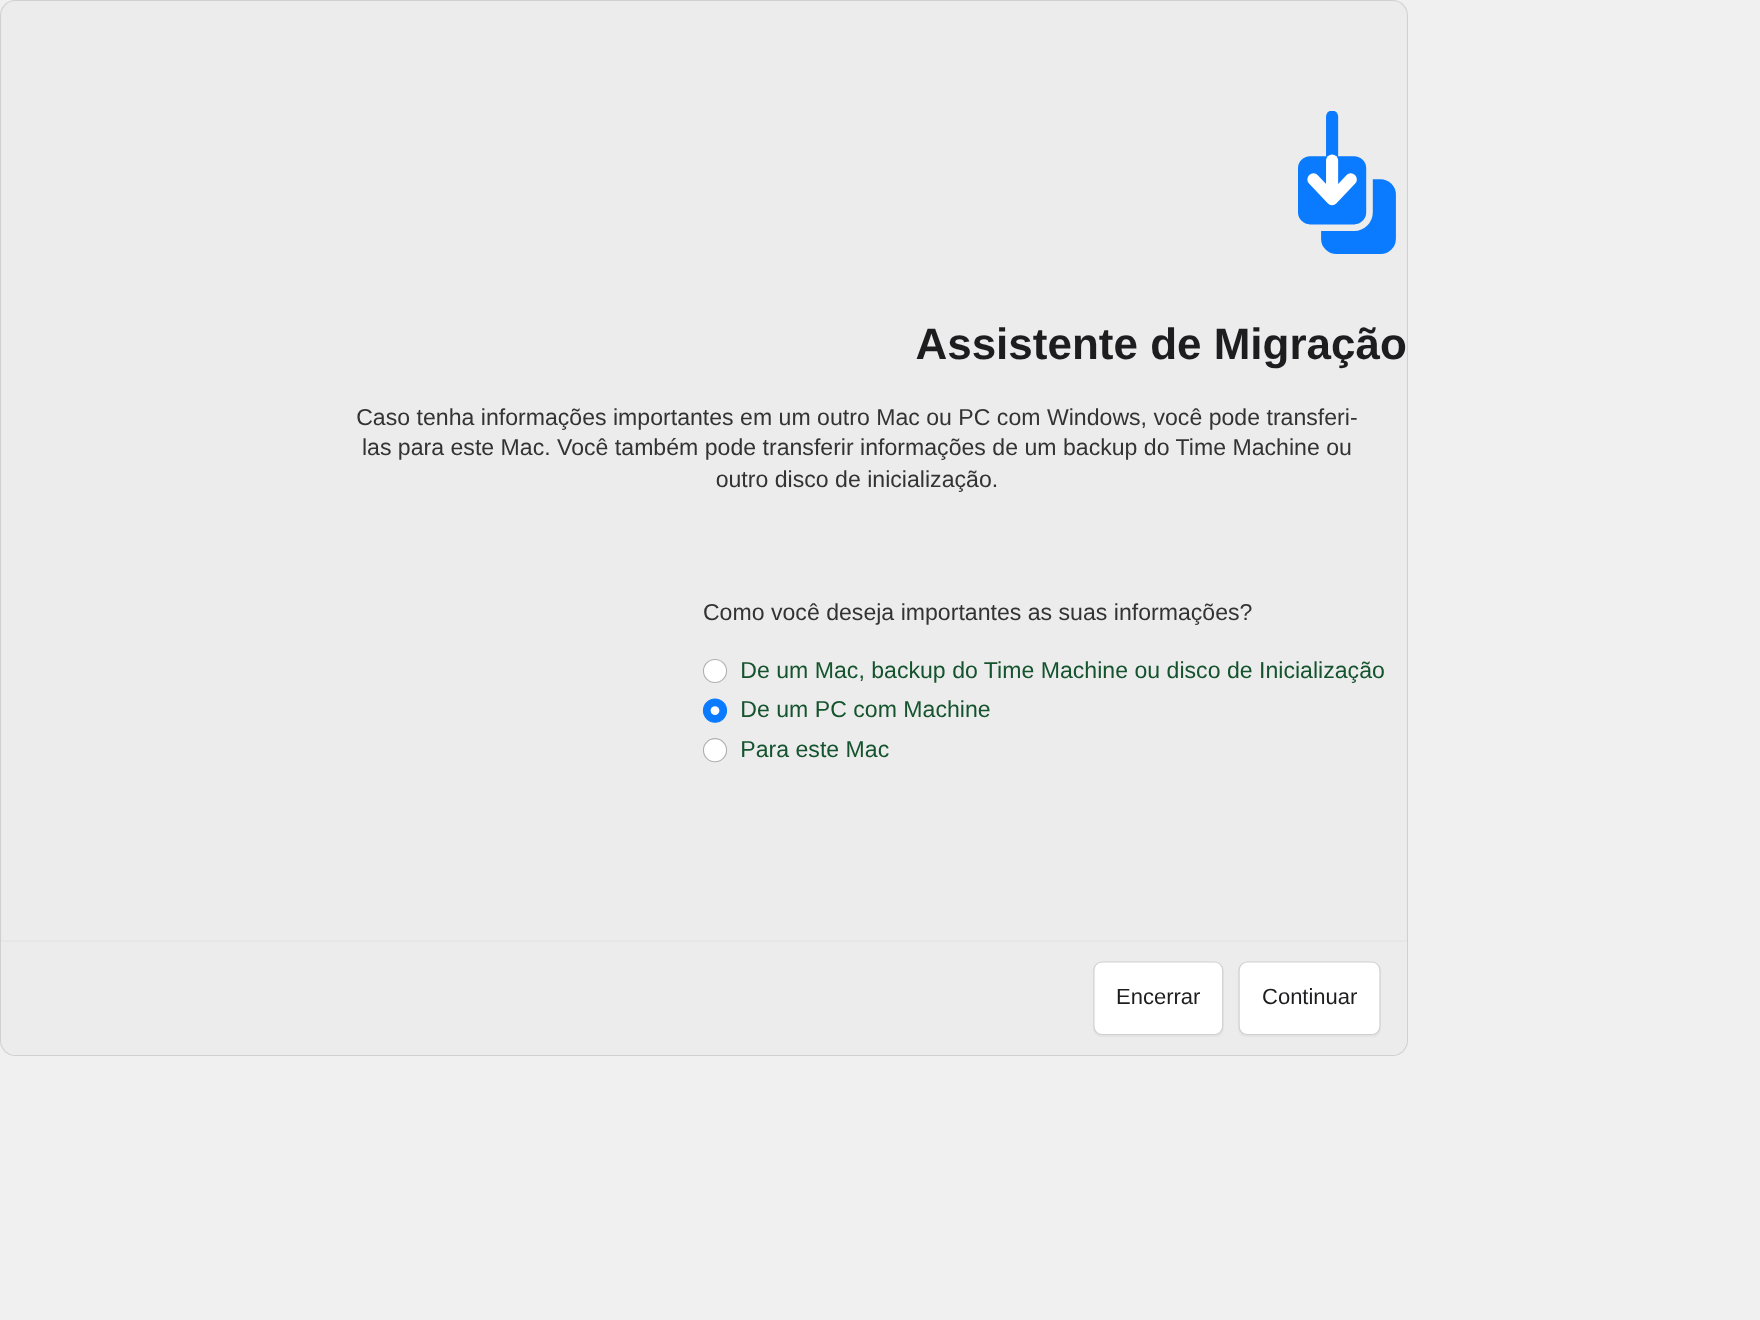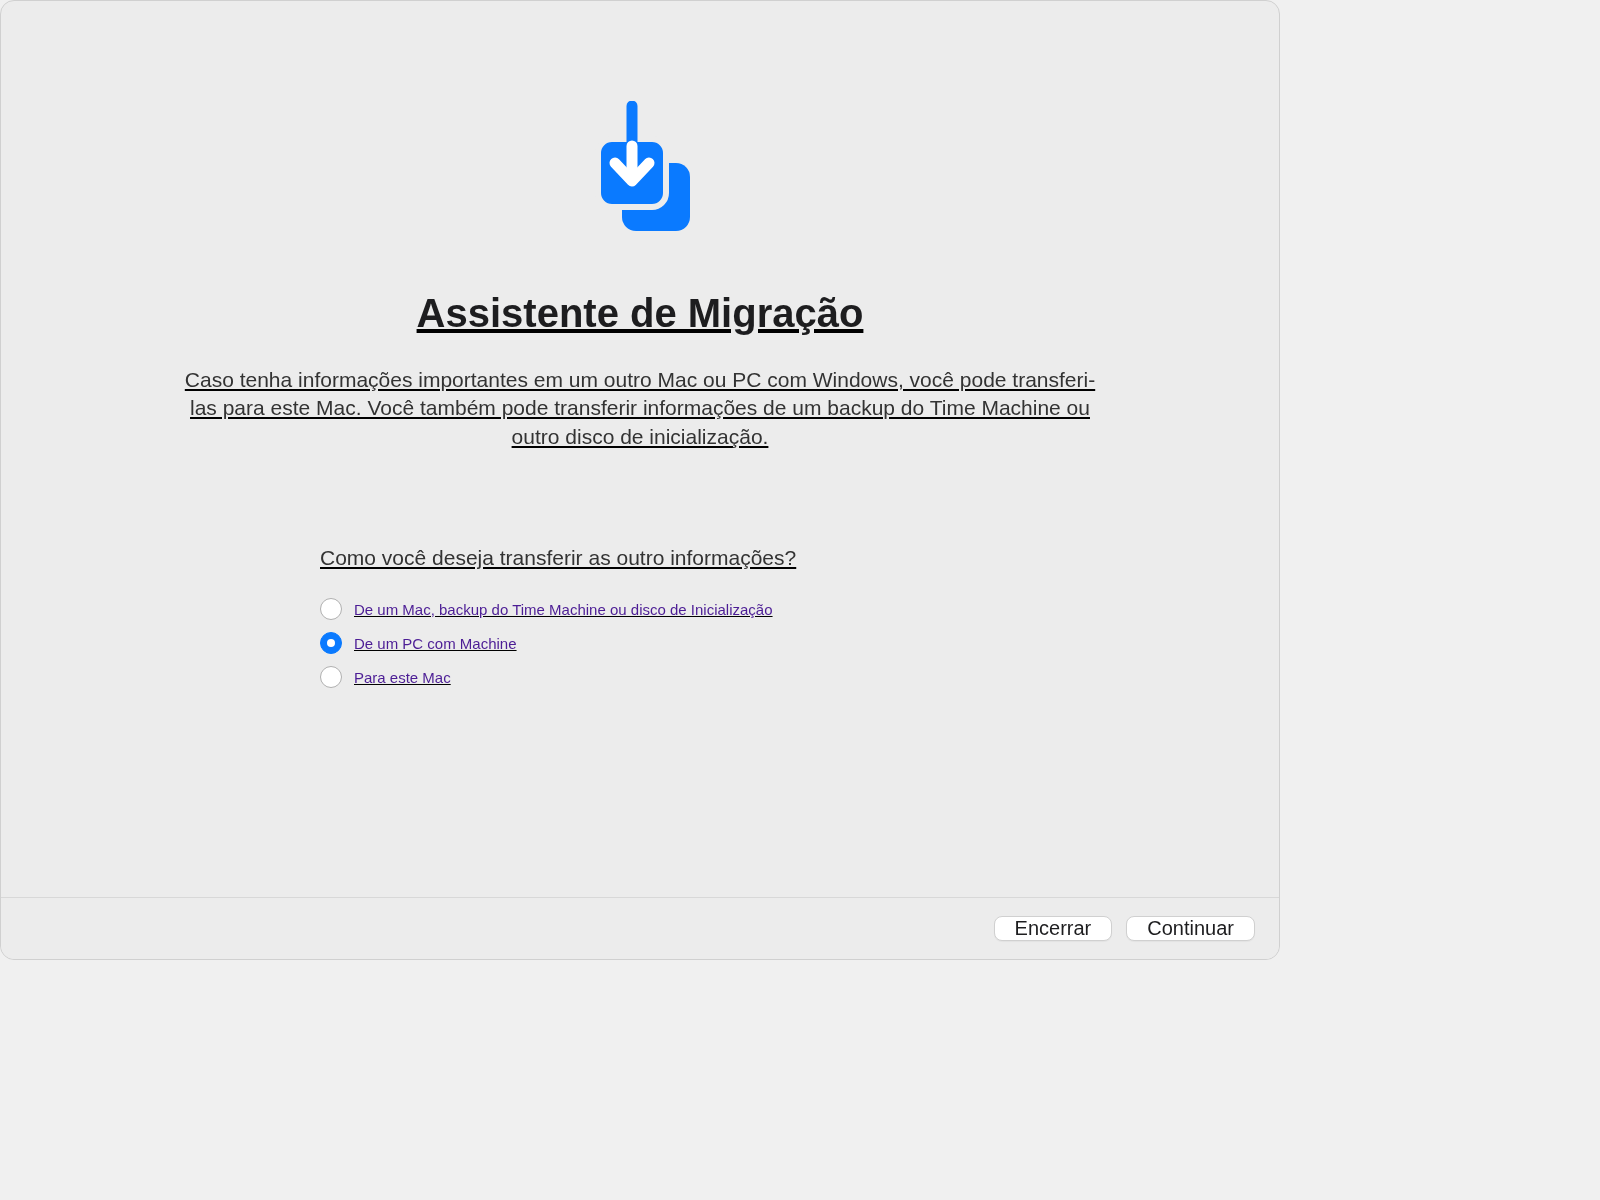--- a/index.html
+++ b/index.html
@@ -23,23 +23,22 @@
       border-radius: 14px;
       border: 1px solid #d0d0d0;
       display: flex;
       flex-direction: column;
       position: relative;
     }
     .content {
       flex: 1;
       display: flex;
       flex-direction: column;
-      align-items: center;
+      align-items: flex-end;
       padding-top: 100px;
-      text-decoration: underline;
     }
     .icon-area {
       margin-bottom: 30px;
       display: flex;
       justify-content: center;
     }
     .title {
       font-size: 40px;
       font-weight: 700;
       color: #1d1d1f;
@@ -92,38 +91,38 @@
       position: absolute;
       top: 50%;
       left: 50%;
       width: 8px;
       height: 8px;
       background: #fff;
       border-radius: 50%;
       transform: translate(-50%, -50%);
     }
     .option-label {
-      font-size: 15px;
-      color: #4c1d95;
+      font-size: 21px;
+      color: #14532d;
     }
     .footer {
       border-top: 1px solid #d8d8d8;
       padding: 18px 24px;
       display: flex;
       justify-content: flex-end;
       gap: 14px;
       background: #ececec;
       border-bottom-left-radius: 14px;
       border-bottom-right-radius: 14px;
     }
     .btn {
       background: #fff;
       border: 1px solid #d0d0d0;
       border-radius: 8px;
-      padding: 0 20px;
+      padding: 21px 20px;
       font-size: 20px;
       color: #1d1d1f;
       cursor: pointer;
       box-shadow: 0 1px 1px rgba(0,0,0,0.04);
     }
   </style>
 </head>
 <body>
 
 <div class="window">
@@ -140,21 +139,21 @@
         <line x1="52" y1="45" x2="52" y2="78" stroke="#ffffff" stroke-width="11" stroke-linecap="round"></line>
 
         <polyline points="35,62 52,80 69,62" fill="none" stroke="#ffffff" stroke-width="11" stroke-linecap="round" stroke-linejoin="round"></polyline>
       </svg>
     </div>
 
     <h1 class="title">Assistente de Migração</h1>
 
     <p class="description">Caso tenha informações importantes em um outro Mac ou PC com Windows, você pode transferi-las para este Mac. Você também pode transferir informações de um backup do Time Machine ou outro disco de inicialização.</p>
 
-    <div class="question">Como você deseja transferir as outro informações?</div>
+    <div class="question">Como você deseja importantes as suas informações?</div>
 
     <div class="options">
       <label class="option">
         <span class="radio"></span>
         <span class="option-label">De um Mac, backup do Time Machine ou disco de Inicialização</span>
       </label>
       <label class="option">
         <span class="radio selected"></span>
         <span class="option-label">De um PC com Machine</span>
       </label>

